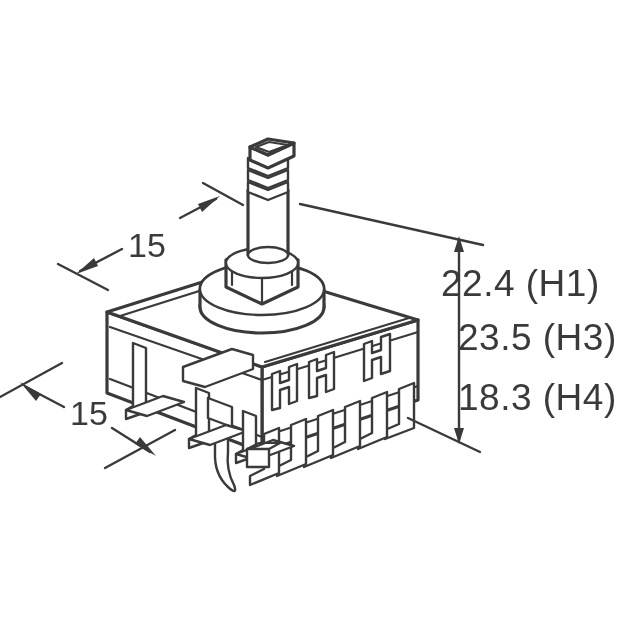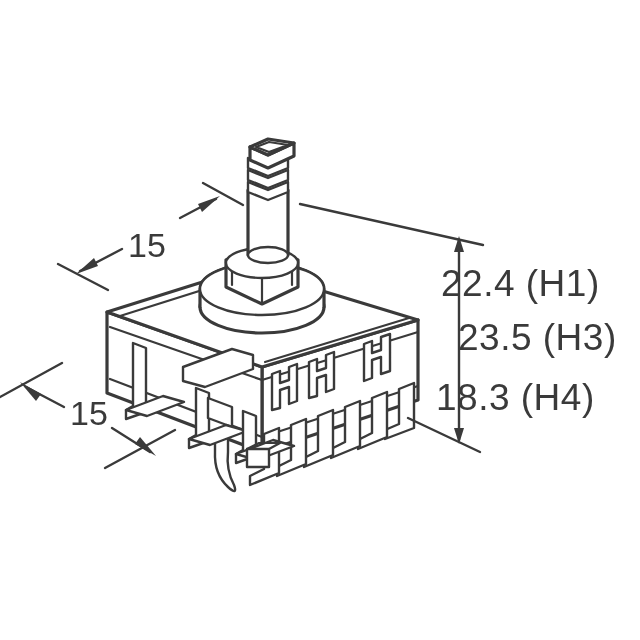--- a/index.html
+++ b/index.html
@@ -33,21 +33,21 @@
   }
   .dim-h {
     font-size: 37px;
     letter-spacing: 0.5px;
   }
   .dim-w {
     font-size: 34px;
   }
   #h1-label { left: 441px; top: 265px; text-align: center; }
   #h3-label { left: 458px; top: 319px; }
-  #h4-label { left: 436px; top: 379px; }
+  #h4-label { left: 458px; top: 379px; }
   #w-top-label { left: 128px; top: 228px; }
   #w-bot-label { left: 70px; top: 396px; }
 </style>
 </head>
 <body>
 
 <div id="stage">
 
   <svg id="drawing" viewBox="0 0 640 640" xmlns="http://www.w3.org/2000/svg">
     <defs>

